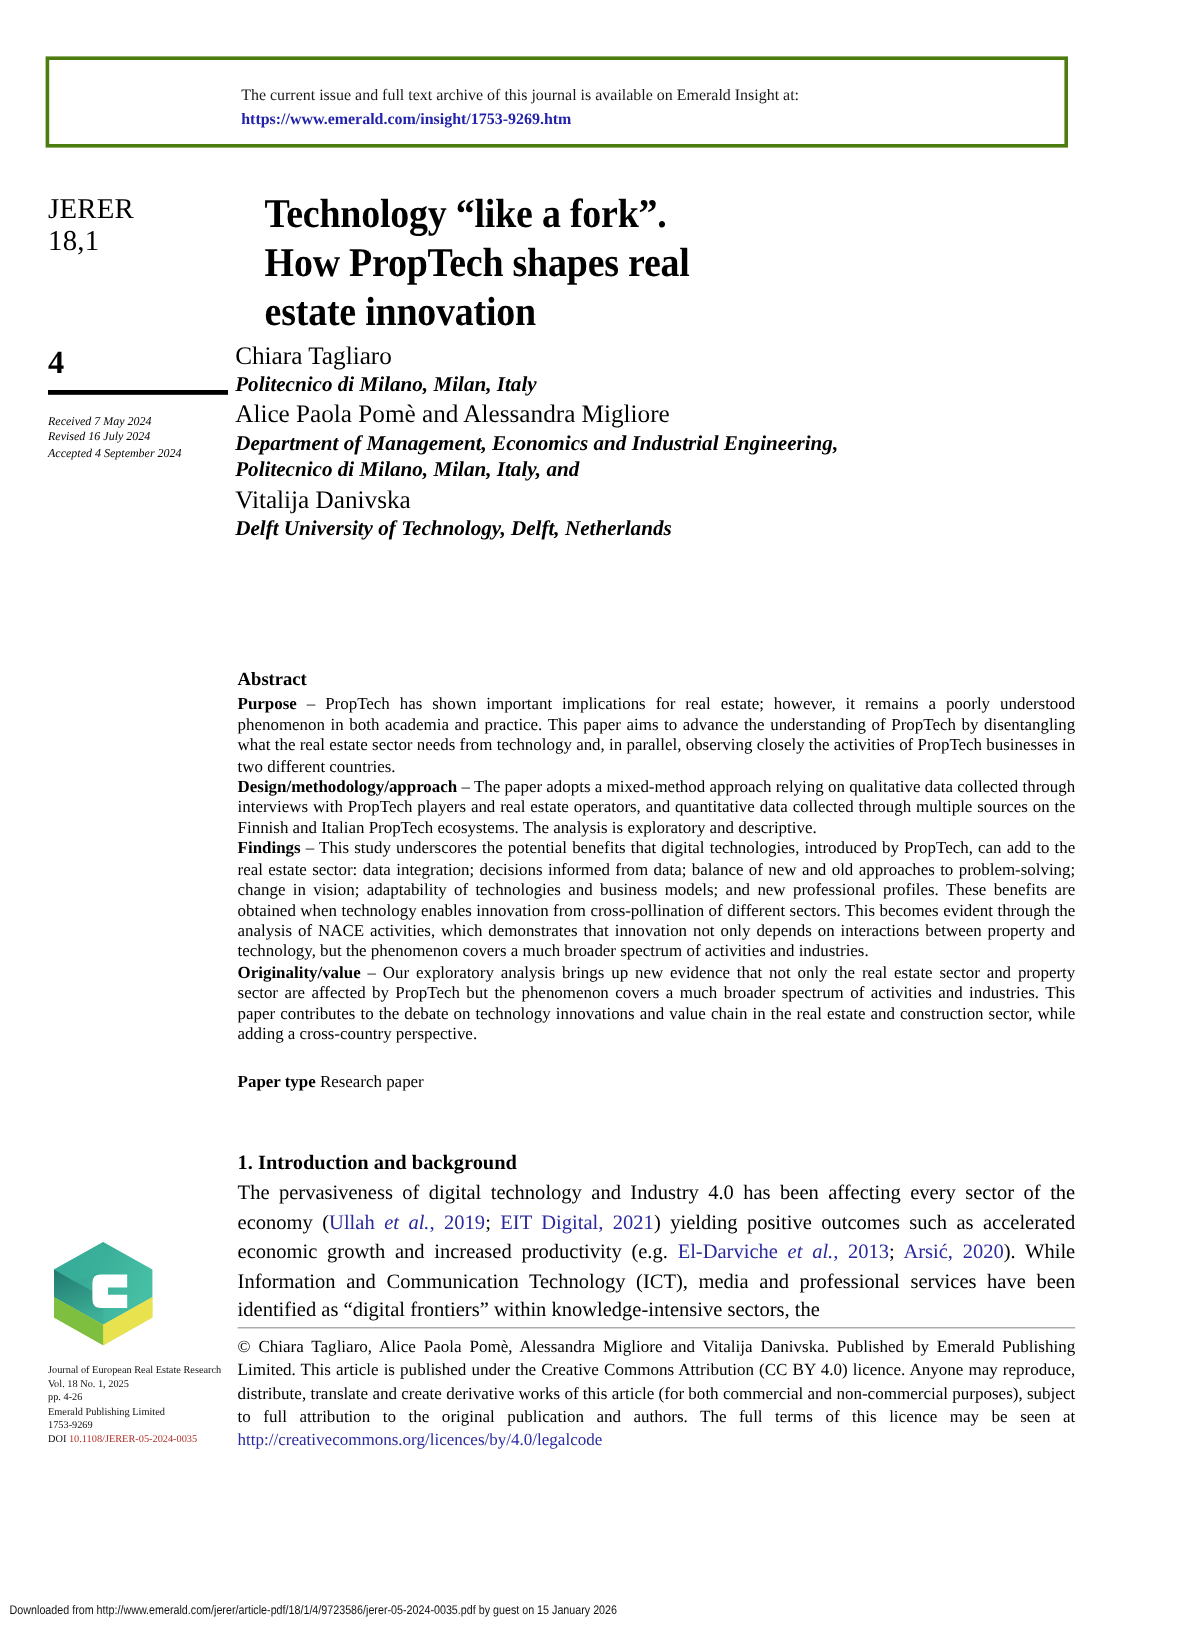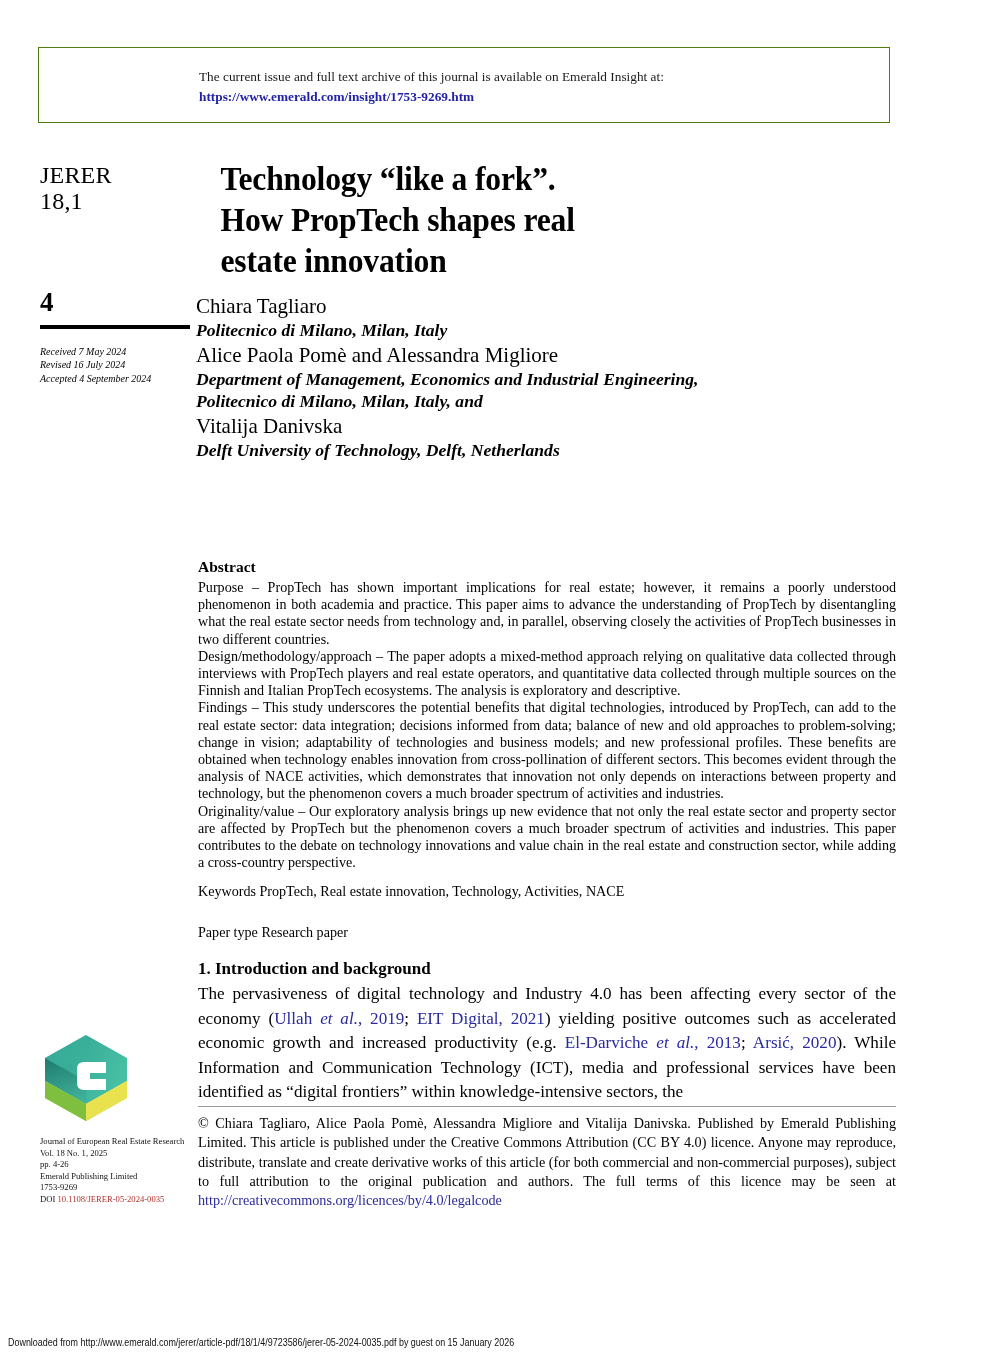--- a/index.html
+++ b/index.html
@@ -16,21 +16,21 @@
     overflow: hidden;
   }
 
   
   #insight-box {
     position: absolute;
     left: 38px;
     top: 47px;
     width: 852px;
     height: 76px;
-    border: 1px solid #4d7c0f;
+    border: 3px solid #4d7c0f;
     box-sizing: border-box;
     background: #ffffff;
   }
   #insight-box .inner {
     position: absolute;
     left: 160px;
     top: 20px;
     width: 640px;
   }
   #insight-line1 {
@@ -122,21 +122,21 @@
     font-size: 34px;
     line-height: 41px;
     font-weight: bold;
     letter-spacing: -0.2px;
     margin: 0;
     transform: scaleX(0.93);
   }
   .author-name {
     font-size: 21px;
     line-height: 26px;
-    margin-top: 12px;
+    margin-top: 2px;
   }
   .author-name.tight { margin-top: 1px; }
   .affiliation {
     font-size: 17.6px;
     line-height: 22px;
     font-style: italic;
     font-weight: bold;
     margin-top: 0px;
   }
 
@@ -154,21 +154,21 @@
     margin-bottom: 2px;
   }
   .abs-para {
     font-size: 14.1px;
     line-height: 17.2px;
     text-align: justify;
     margin: 0 0 0 0;
     hyphens: none;
   }
   .abs-label {
-    font-weight: normal;
+    font-weight: bold;
   }
   .kw-para {
     font-size: 14.1px;
     line-height: 17.2px;
     margin-top: 12px;
   }
   .pt-para {
     font-size: 14.1px;
     line-height: 17.2px;
     margin-top: 23px;
@@ -308,21 +308,20 @@
   <div class="author-name tight">Vitalija Danivska</div>
   <div class="affiliation">Delft University of Technology, Delft, Netherlands</div>
 </div>
 
 <div id="abstract">
   <div id="abstract-heading">Abstract</div>
   <p class="abs-para"><span class="abs-label">Purpose</span><span> – PropTech has shown important implications for real estate; however, it remains a poorly understood phenomenon in both academia and practice. This paper aims to advance the understanding of PropTech by disentangling what the real estate sector needs from technology and, in parallel, observing closely the activities of PropTech businesses in two different countries.</span></p>
   <p class="abs-para"><span class="abs-label">Design/methodology/approach</span><span> – The paper adopts a mixed-method approach relying on qualitative data collected through interviews with PropTech players and real estate operators, and quantitative data collected through multiple sources on the Finnish and Italian PropTech ecosystems. The analysis is exploratory and descriptive.</span></p>
   <p class="abs-para"><span class="abs-label">Findings</span><span> – This study underscores the potential benefits that digital technologies, introduced by PropTech, can add to the real estate sector: data integration; decisions informed from data; balance of new and old approaches to problem-solving; change in vision; adaptability of technologies and business models; and new professional profiles. These benefits are obtained when technology enables innovation from cross-pollination of different sectors. This becomes evident through the analysis of NACE activities, which demonstrates that innovation not only depends on interactions between property and technology, but the phenomenon covers a much broader spectrum of activities and industries.</span></p>
   <p class="abs-para"><span class="abs-label">Originality/value</span><span> – Our exploratory analysis brings up new evidence that not only the real estate sector and property sector are affected by PropTech but the phenomenon covers a much broader spectrum of activities and industries. This paper contributes to the debate on technology innovations and value chain in the real estate and construction sector, while adding a cross-country perspective.</span></p>
-  <p class="kw-para"><span class="abs-label">Keywords</span><span> PropTech, Real estate innovation, Technology, Activities, NACE</span></p>
   <p class="pt-para"><span class="abs-label">Paper type</span><span> Research paper</span></p>
 </div>
 
 <div id="section1">
   <div id="section1-heading">1. Introduction and background</div>
   <div id="section1-body"><span>The pervasiveness of digital technology and Industry 4.0 has been affecting every sector of the economy (</span><a class="cite" href="#"><span>Ullah </span><i>et al.</i><span>, 2019</span></a><span>; </span><a class="cite" href="#">EIT Digital, 2021</a><span>) yielding positive outcomes such as accelerated economic growth and increased productivity (e.g. </span><a class="cite" href="#"><span>El-Darviche </span><i>et al.</i><span>, 2013</span></a><span>; </span><a class="cite" href="#">Arsić, 2020</a><span>). While Information and Communication Technology (ICT), media and professional services have been identified as “digital frontiers” within knowledge-intensive sectors, the</span></div>
 </div>
 
 <div id="footnote-rule"></div>
 <div id="copyright"><span>© Chiara Tagliaro, Alice Paola Pomè, Alessandra Migliore and Vitalija Danivska. Published by Emerald Publishing Limited. This article is published under the Creative Commons Attribution (CC BY 4.0) licence. Anyone may reproduce, distribute, translate and create derivative works of this article (for both commercial and non-commercial purposes), subject to full attribution to the original publication and authors. The full terms of this licence may be seen at </span><a class="cc-link" href="#">http://creativecommons.org/licences/by/4.0/legalcode</a></div>

